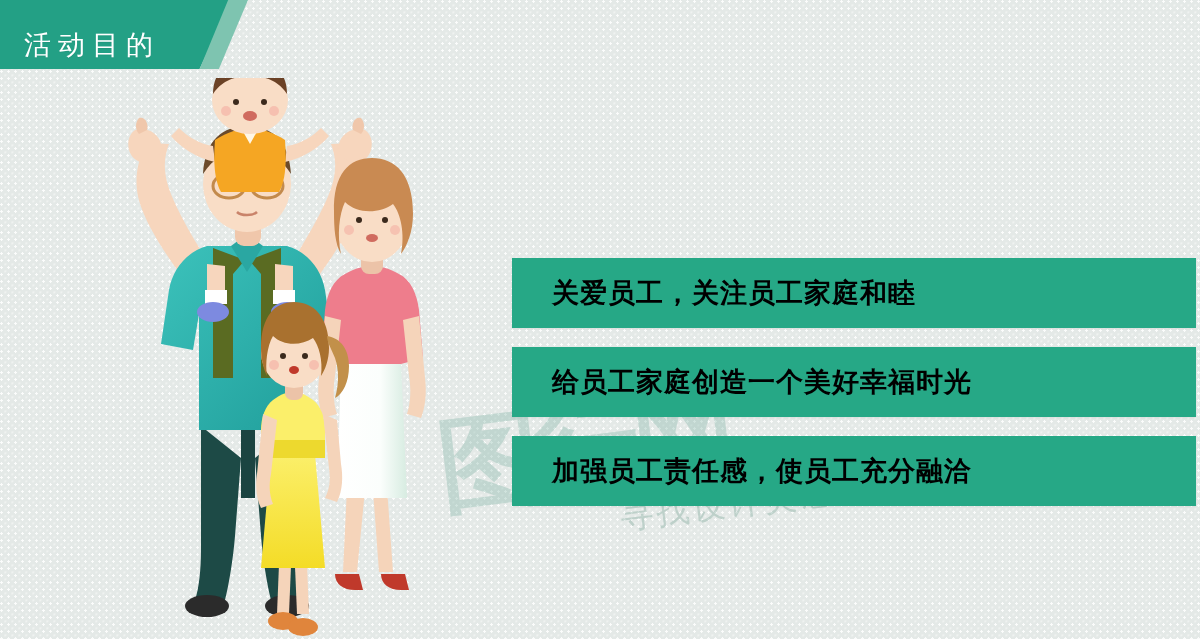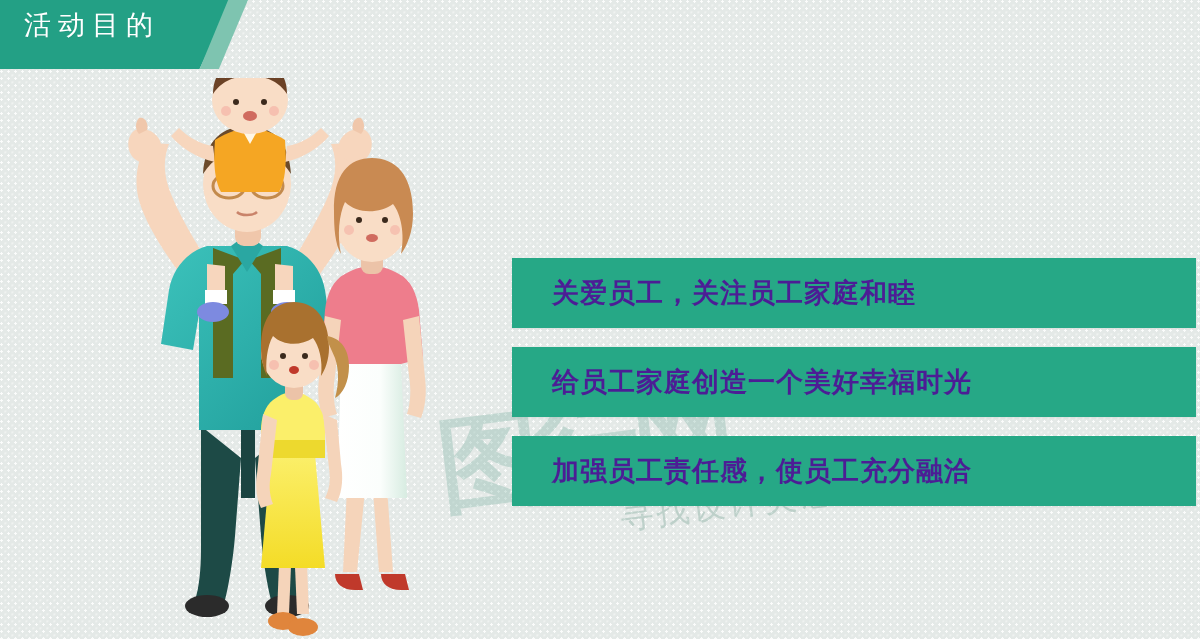--- a/index.html
+++ b/index.html
@@ -30,21 +30,21 @@
     -webkit-clip-path:polygon(0 0, 100% 0, 86% 100%, 0 100%);
     clip-path:polygon(0 0, 100% 0, 86% 100%, 0 100%);
   }
   #banner-accent{
     position:absolute;left:186px;top:0;width:62px;height:69px;
     background:#7ec4b0;
     -webkit-clip-path:polygon(68% 0, 100% 0, 53% 100%, 22% 100%);
     clip-path:polygon(68% 0, 100% 0, 53% 100%, 22% 100%);
   }
   #banner-title{
-    position:absolute;left:24px;top:8px;
+    position:absolute;left:24px;top:28px;
     color:#ffffff;font-size:27px;line-height:34px;
     letter-spacing:7px;font-weight:400;
     white-space:nowrap;
     text-shadow:0 1px 1px rgba(0,0,0,0.06);
     z-index:4;
   }
   
   #watermark{
     position:absolute;left:430px;top:392px;
     width:470px;height:170px;
@@ -68,21 +68,21 @@
   #bars{position:absolute;left:512px;top:258px;width:684px;z-index:3;}
   .bar{
     width:684px;height:70px;
     background:#26a886;
     margin-bottom:19px;
     display:flex;align-items:center;
     box-shadow:0 1px 2px rgba(0,0,0,0.05);
   }
   .bar:last-child{margin-bottom:0;text-align:right;}
   .bar-text{
-    color:#4c1d95;font-size:27px;font-weight:700;
+    color:#000000;font-size:27px;font-weight:700;
     margin-left:40px;letter-spacing:1px;white-space:nowrap;
   }
   
   #illustration{
     position:absolute;left:95px;top:78px;width:355px;height:561px;
     z-index:2;
   }
   #illustration svg{display:block;width:355px;height:561px;}
 </style>
 </head>

